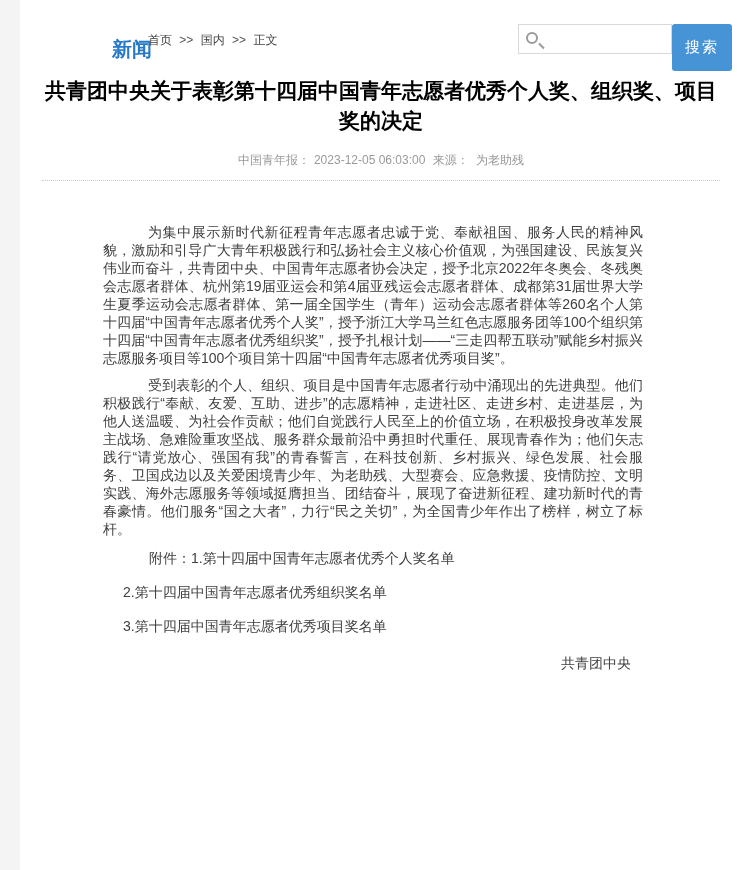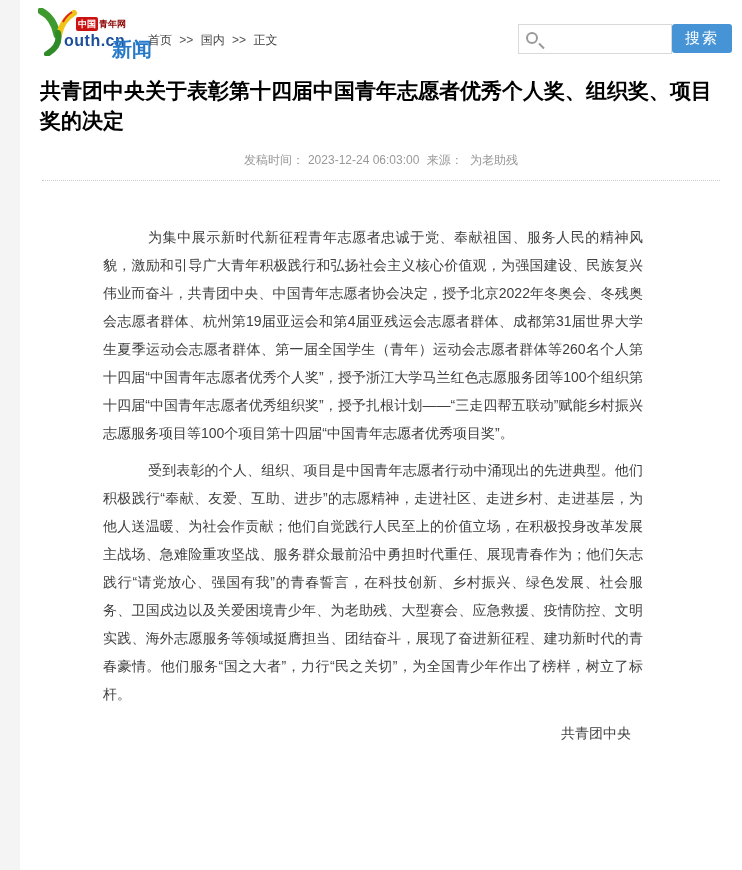--- a/index.html
+++ b/index.html
@@ -65,44 +65,45 @@
   }
   .search-icon{
     position:absolute;left:7px;top:7px;width:12px;height:12px;
     border:2px solid #9a9a9a;border-radius:50%;
   }
   .search-icon::after{
     content:"";position:absolute;left:10px;top:11px;width:7px;height:2px;
     background:#9a9a9a;transform:rotate(45deg);
   }
   .search-button{
-    position:absolute;left:652px;top:24px;width:60px;height:29px;
+    position:absolute;left:652px;top:24px;width:60px;height:47px;
     background:var(--button_blue);color:#fff;border:none;border-radius:3px;
     font-size:15px;letter-spacing:2px;cursor:pointer;
     font-family:"Liberation Sans","DejaVu Sans",sans-serif;
   }
   
   .title{
     margin:6px 20px 16px;
+    text-align:center;
     font-size:21px;line-height:30px;font-weight:bold;color:#000;
   }
   .meta{
     margin-top:9px;text-align:center;
     font-size:12px;color:var(--meta_text);
   }
   .meta span{margin:0 2px;}
   .divider{
     margin:11px 22px 0;height:0;
     border-top:1px dotted #cccccc;
   }
   
   .article-body{padding:42px 99px 0 83px;}
   .article-body p{
     margin:0 0 9px;
-    font-size:14px;line-height:28px;color:var(--body_text);
+    font-size:14px;line-height:18px;color:var(--body_text);
     text-align:justify;text-indent:45px;
   }
   .attachments{margin-top:3px;}
   .attachment{
     font-size:14px;line-height:23px;color:var(--body_text);
     margin-bottom:11px;
   }
   .attachment.first{padding-left:46px;}
   .attachment.rest{padding-left:20px;}
   .signature{
@@ -110,32 +111,20 @@
     font-size:14px;line-height:23px;color:var(--body_text);
   }
 </style>
 </head>
 <body>
 
 <div class="page">
 
   <div class="header">
 
-    <div class="logo">
-      <span>
-        <svg width="40" height="48" viewBox="0 0 40 48">
-          <path d="M3 3 Q16 10 19 27" stroke="#3e9a2e" stroke-width="7" fill="none" stroke-linecap="round"></path>
-          <path d="M36 5 Q24 12 21 27" stroke="#f0c317" stroke-width="6" fill="none" stroke-linecap="round"></path>
-          <path d="M20 25 Q23 38 9 46" stroke="#2f8a28" stroke-width="6" fill="none" stroke-linecap="round"></path>
-          <path d="M34 4 Q28 8 25 14" stroke="#d22" stroke-width="2" fill="none"></path>
-        </svg>
-      </span>
-      <span class="logo-badge"><span class="badge-cn">中国</span><span class="badge-rest">青年网</span></span>
-      <span class="logo-domain">outh.cn</span>
-    </div>
 
     <div class="section-link">新闻</div>
 
     <div class="breadcrumb">
       <span class="crumb">首页</span>
       <span class="sep">&gt;&gt;</span>
       <span class="crumb">国内</span>
       <span class="sep">&gt;&gt;</span>
       <span>正文</span>
     </div>
@@ -143,29 +132,34 @@
     <div class="search-box">
       <span class="search-icon"></span>
       <input type="text" placeholder="" style="">
     </div>
     <button class="search-button">搜索</button>
   </div>
 
   <h1 class="title">共青团中央关于表彰第十四届中国青年志愿者优秀个人奖、组织奖、项目奖的决定</h1>
 
   <div class="meta">
-    <span>发稿时间：</span><span>2023-12-24 06:03:00</span>
+    <span>中国青年报：</span><span>2023-12-05 06:03:00</span>
     <span>来源：</span>
     <span>为老助残</span>
   </div>
 
   <div class="divider"></div>
 
   <div class="article-body">
     <p>为集中展示新时代新征程青年志愿者忠诚于党、奉献祖国、服务人民的精神风貌，激励和引导广大青年积极践行和弘扬社会主义核心价值观，为强国建设、民族复兴伟业而奋斗，共青团中央、中国青年志愿者协会决定，授予北京2022年冬奥会、冬残奥会志愿者群体、杭州第19届亚运会和第4届亚残运会志愿者群体、成都第31届世界大学生夏季运动会志愿者群体、第一届全国学生（青年）运动会志愿者群体等260名个人第十四届“中国青年志愿者优秀个人奖”，授予浙江大学马兰红色志愿服务团等100个组织第十四届“中国青年志愿者优秀组织奖”，授予扎根计划——“三走四帮五联动”赋能乡村振兴志愿服务项目等100个项目第十四届“中国青年志愿者优秀项目奖”。</p>
     <p>受到表彰的个人、组织、项目是中国青年志愿者行动中涌现出的先进典型。他们积极践行“奉献、友爱、互助、进步”的志愿精神，走进社区、走进乡村、走进基层，为他人送温暖、为社会作贡献；他们自觉践行人民至上的价值立场，在积极投身改革发展主战场、急难险重攻坚战、服务群众最前沿中勇担时代重任、展现青春作为；他们矢志践行“请党放心、强国有我”的青春誓言，在科技创新、乡村振兴、绿色发展、社会服务、卫国戍边以及关爱困境青少年、为老助残、大型赛会、应急救援、疫情防控、文明实践、海外志愿服务等领域挺膺担当、团结奋斗，展现了奋进新征程、建功新时代的青春豪情。他们服务“国之大者”，力行“民之关切”，为全国青少年作出了榜样，树立了标杆。</p>
 
+    <div class="attachments">
+      <div class="attachment first">附件：1.第十四届中国青年志愿者优秀个人奖名单</div>
+      <div class="attachment rest">2.第十四届中国青年志愿者优秀组织奖名单</div>
+      <div class="attachment rest">3.第十四届中国青年志愿者优秀项目奖名单</div>
+    </div>
 
     <div class="signature">共青团中央</div>
 
   </div>
 
 </div>
 
 </body></html>

